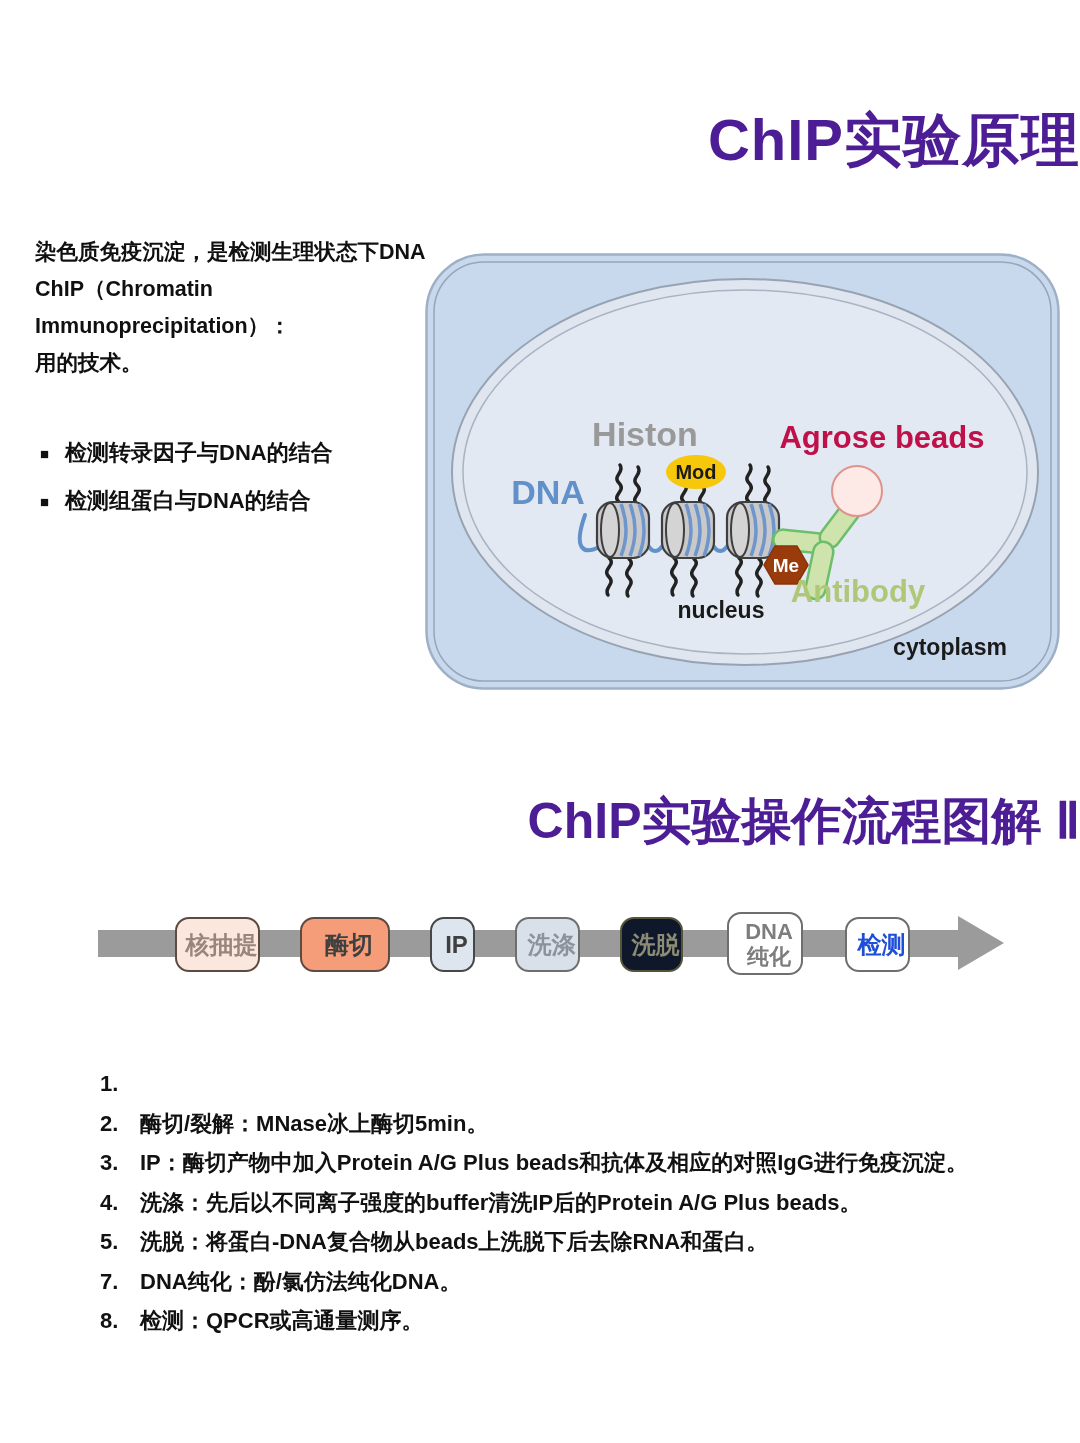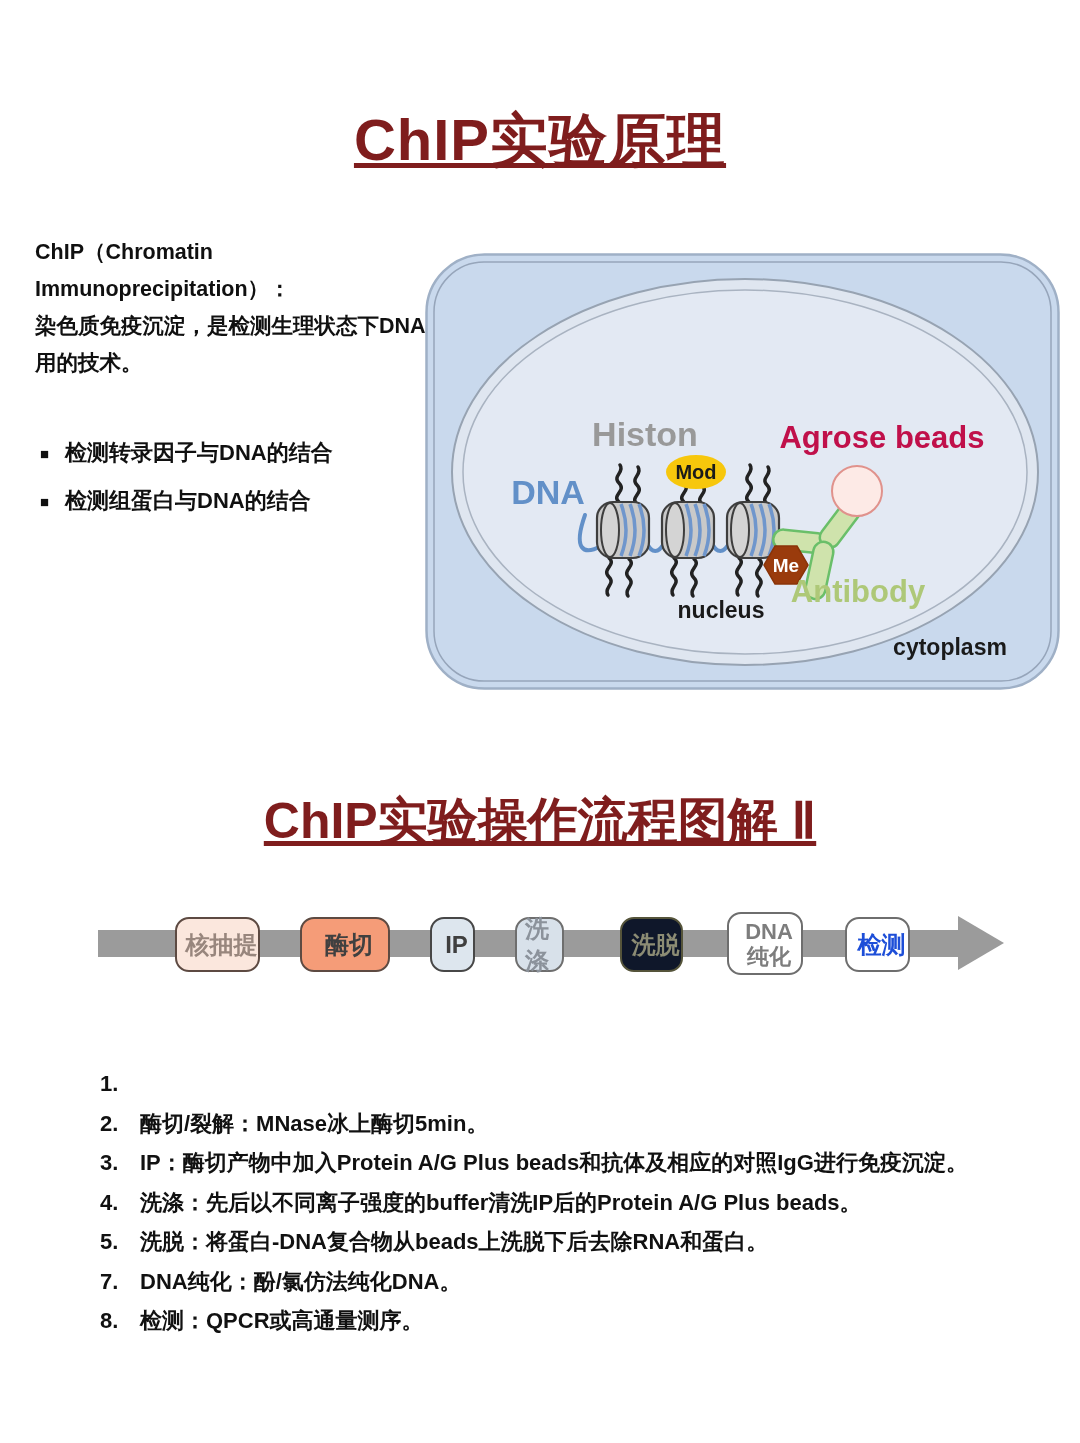--- a/index.html
+++ b/index.html
@@ -1,20 +1,20 @@
 <!DOCTYPE html>
 <html><head>
 <meta charset="utf-8">
 <style>
   html,body { margin:0; padding:0; background:#ffffff; }
   .canvas {
     position:relative; width:1080px; height:1443px; background:#ffffff;
     font-family:"Liberation Sans", sans-serif; overflow:hidden; color:#111;
   }
-  .title { position:absolute; left:0; width:100%; text-align:center; font-weight:bold; color:#7f1d1d;text-decoration:underline; }
+  .title { position:absolute; left:0; width:100%; text-align:right; font-weight:bold; color:#4c1d95; }
   .title-principle { top:102px; font-size:58px; letter-spacing:1px; }
   .title-workflow  { top:788px; font-size:50px; }
 
   .intro { position:absolute; left:35px; top:234px; width:430px;
            font-size:21.5px; font-weight:bold; line-height:37px; color:#101010; }
   .bullet-row { position:absolute; left:40px; display:flex; align-items:center;
                 font-size:22px; font-weight:bold; color:#101010; }
   .bullet-row .marker { font-size:15px; margin-right:16px; }
   .bullet-1 { top:438px; } .bullet-2 { top:486px; }
 
@@ -23,43 +23,43 @@
   
   .flow-band { position:absolute; left:98px; top:930px; width:864px; height:27px; background:#9b9b9b; }
   .flow-arrowhead { position:absolute; left:958px; top:916px; width:0; height:0;
     border-top:27px solid transparent; border-bottom:27px solid transparent; border-left:46px solid #9b9b9b; }
   .flow-box { position:absolute; top:917px; height:55px; border-radius:14px; border:2.5px solid #555;
     display:flex; flex-direction:column; align-items:center; justify-content:center;
     font-weight:bold; font-size:24px; box-sizing:border-box;padding-left:8px; }
   .fs1 { left:175px; width:85px; background:#fbe7dd; border-color:#5d4a42; color:#98867d; }
   .fs2 { left:300px; width:90px; background:#f59c78; border-color:#5d4a42; color:#404040; }
   .fs3 { left:430px; width:45px; background:#dde6ee; border-color:#474747; color:#3f3f3f; }
-  .fs4 { left:515px; width:49px; background:#d8e1ea; border-color:#6e6e6e; color:#8b929b; }
+  .fs4 { left:515px; width:65px; background:#d8e1ea; border-color:#6e6e6e; color:#8b929b; }
   .fs5 { left:620px; width:63px; background:#0f172a; border-color:#55543a; color:#8c8c74; }
   .fs6 { left:727px; width:76px; top:912px; height:63px; background:#ffffff; border-color:#6e6e6e; color:#7d7d7d;
          font-size:22px; line-height:25px; }
   .fs7 { left:845px; width:65px; background:#ffffff; border-color:#6e6e6e; color:#1d4ed8; }
 
   
   .proc-row { position:absolute; left:100px; width:900px; display:flex;
               font-size:22px; font-weight:bold; color:#111; line-height:30px; }
   .proc-row .num { width:40px; flex:0 0 40px; }
   .p1 { top:1069px; } .p2 { top:1109px; } .p3 { top:1148px; } .p4 { top:1188px; }
   .p5 { top:1227px; } .p6 { top:1267px; } .p7 { top:1306px; }
 </style>
 </head>
 <body>
 
 <div class="canvas">
 
   <div class="title title-principle">ChIP实验原理</div>
 
   <div class="intro">
+    <div>染色质免疫沉淀，是检测生理状态下DNA</div>
     <div>ChIP（Chromatin Immunoprecipitation）：</div>
-    <div>染色质免疫沉淀，是检测生理状态下DNA</div>
     <div>用的技术。</div>
   </div>
 
   <div class="bullet-row bullet-1">
     <span class="marker">■</span>
     <span>检测转录因子与DNA的结合</span>
   </div>
   <div class="bullet-row bullet-2">
     <span class="marker">■</span>
     <span>检测组蛋白与DNA的结合</span>

